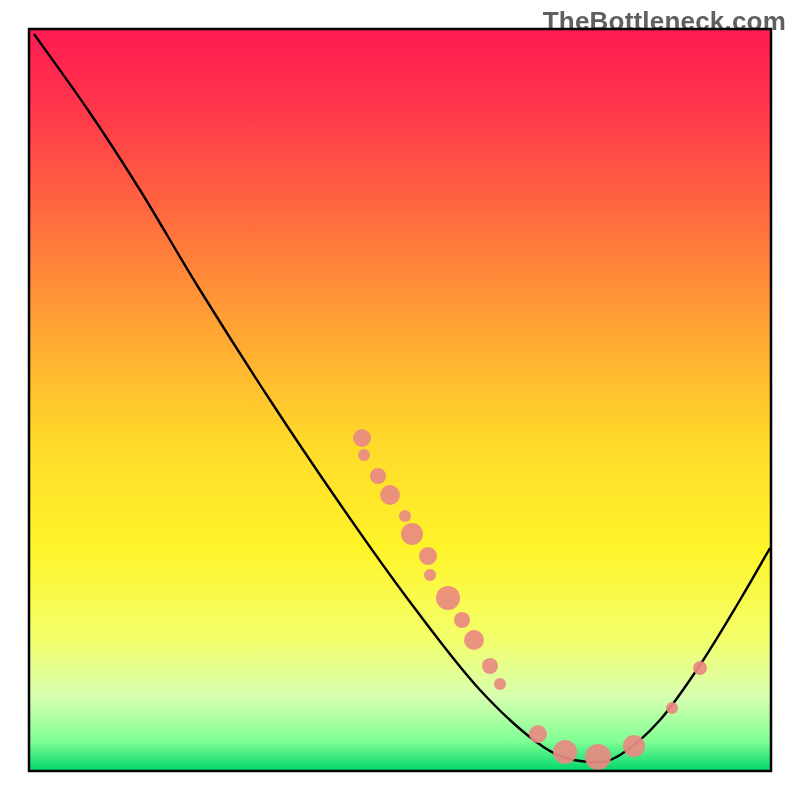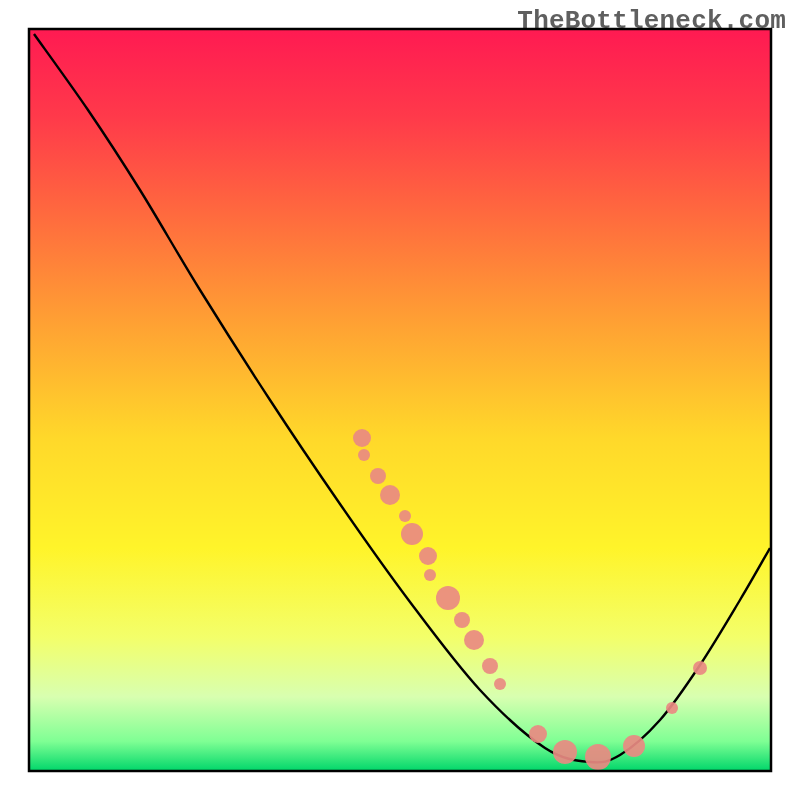--- a/index.html
+++ b/index.html
@@ -8,21 +8,20 @@
     width: 800px;
     height: 800px;
     overflow: hidden;
     background: #ffffff;
     font-family: Arial, Helvetica, sans-serif;
   }
   .stage {
     position: relative;
     width: 800px;
     height: 800px;
-    font-family: Liberation Mono, monospace;
   }
   .watermark {
     position: absolute;
     top: 6px;
     right: 14px;
     font-size: 26px;
     font-weight: 600;
     color: #5f5f5f;
     letter-spacing: 0.2px;
     user-select: none;

